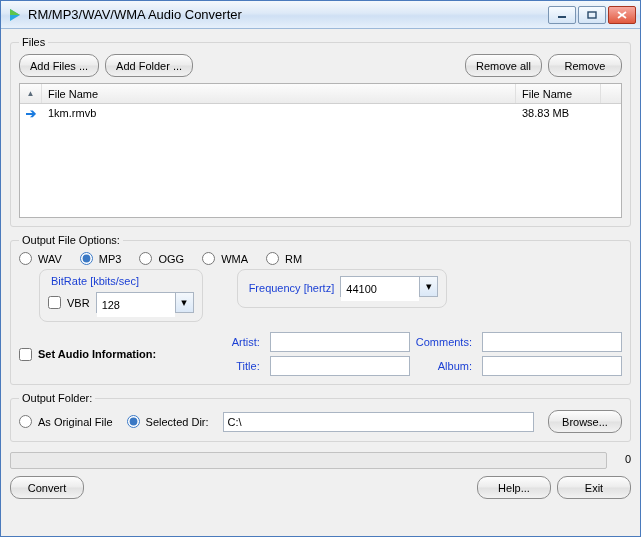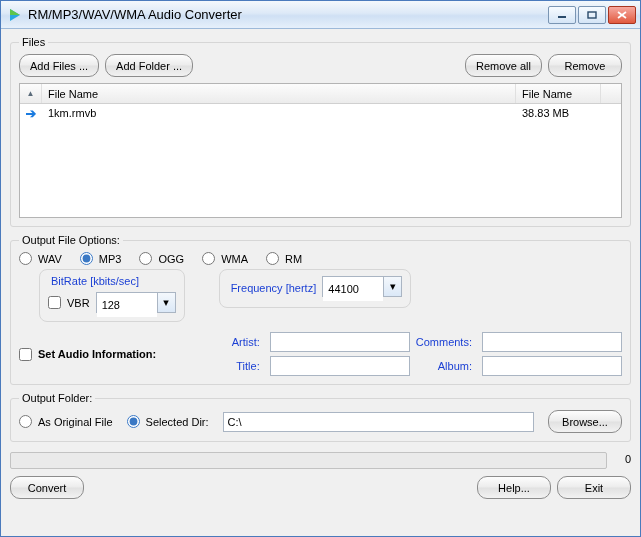--- a/index.html
+++ b/index.html
@@ -85,21 +85,21 @@
 .radio-item { display: inline-flex; align-items:center; gap: 4px; }
 input[type=radio], input[type=checkbox] { margin:0 2px 0 0; accent-color: #3a78c4; }
 .subgroup {
   display:inline-block; border:1px solid #d6d6d6; border-radius:8px;
   padding: 6px 8px 8px 8px; margin-right: 8px; vertical-align:top;margin-left:20px;
 }
 .subgroup .sub-legend { color: #1a3fd4; font-size:11px; margin: -14px 0 4px 0; background:#f0f0f0; display:inline-block; padding:0 3px; position:relative; top:-1px;}
 .combo {
   display: inline-flex; height: 21px; border:1px solid #aab5c3; background:#fff;
 }
-.combo input { border:none; outline:none; width: 60px; padding:12px 5px; font: inherit; }
+.combo input { border:none; outline:none; width: 78px; padding:12px 5px; font: inherit; }
 .combo .arrow { width:18px; display:flex;align-items:center;justify-content:center; background:linear-gradient(#f4f8fc,#dbe8f7); border-left:1px solid #aab5c3; }
 .tag-labels { color:#1a3fd4; font-size:11px; text-align:right; padding-right:4px;}
 .txtbox {
   height: 20px; border: 1px solid #aab5c3; background:#fff; padding:0 4px; font:inherit;
 }
 .audio-info-row { display:flex; gap:6px; align-items:center; margin-top:10px;}
 .info-grid { display:grid; grid-template-columns: auto 140px auto 140px; gap: 4px 6px; align-items:center; margin-left:auto; }
 .outfolder-row { display:flex; align-items:center; gap: 14px; }
 .outfolder-row .path-input { flex:1; }
 .progress {

